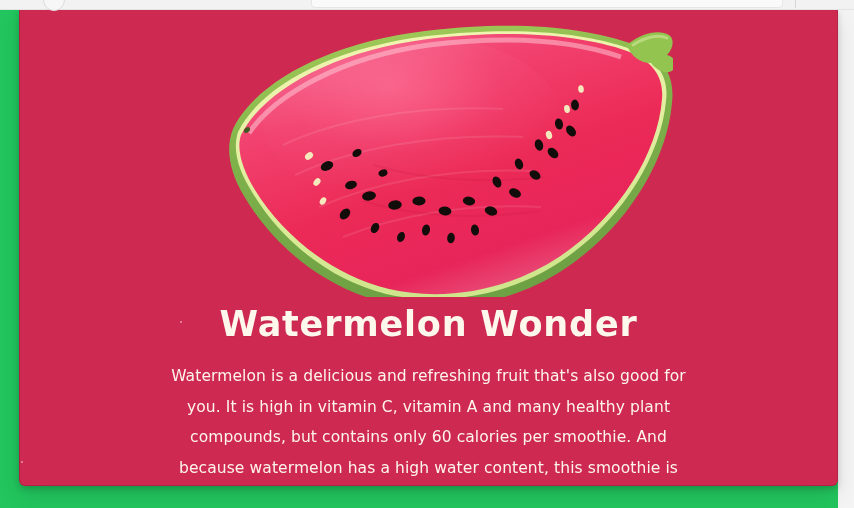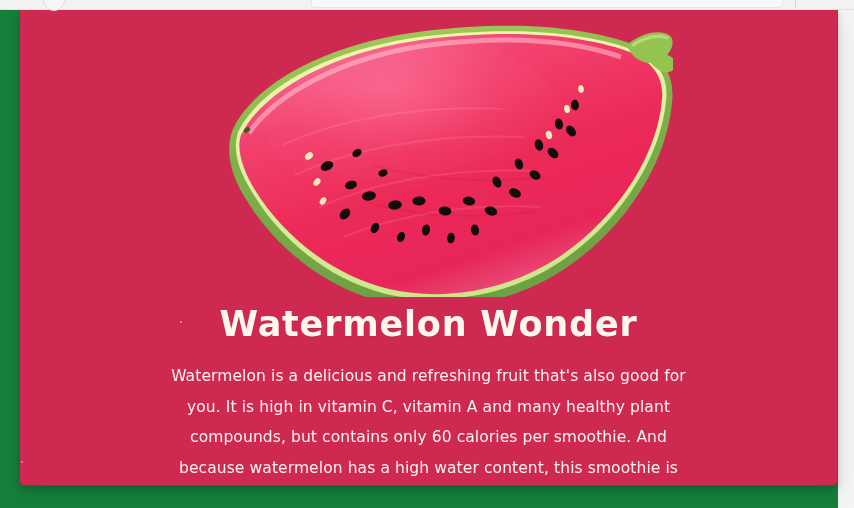--- a/index.html
+++ b/index.html
@@ -13,21 +13,21 @@
     overflow: hidden;
     background: #f0f0f0;
     font-family: "DejaVu Sans", sans-serif;
   }
 
   
   .viewport {
     position: relative;
     width: 854px;
     height: 508px;
-    background: #15803d;
+    background: #22c55e;
     overflow: hidden;
   }
 
   
   .browser-chrome {
     position: absolute;
     left: 0;
     top: 0;
     width: 854px;
     height: 9px;

